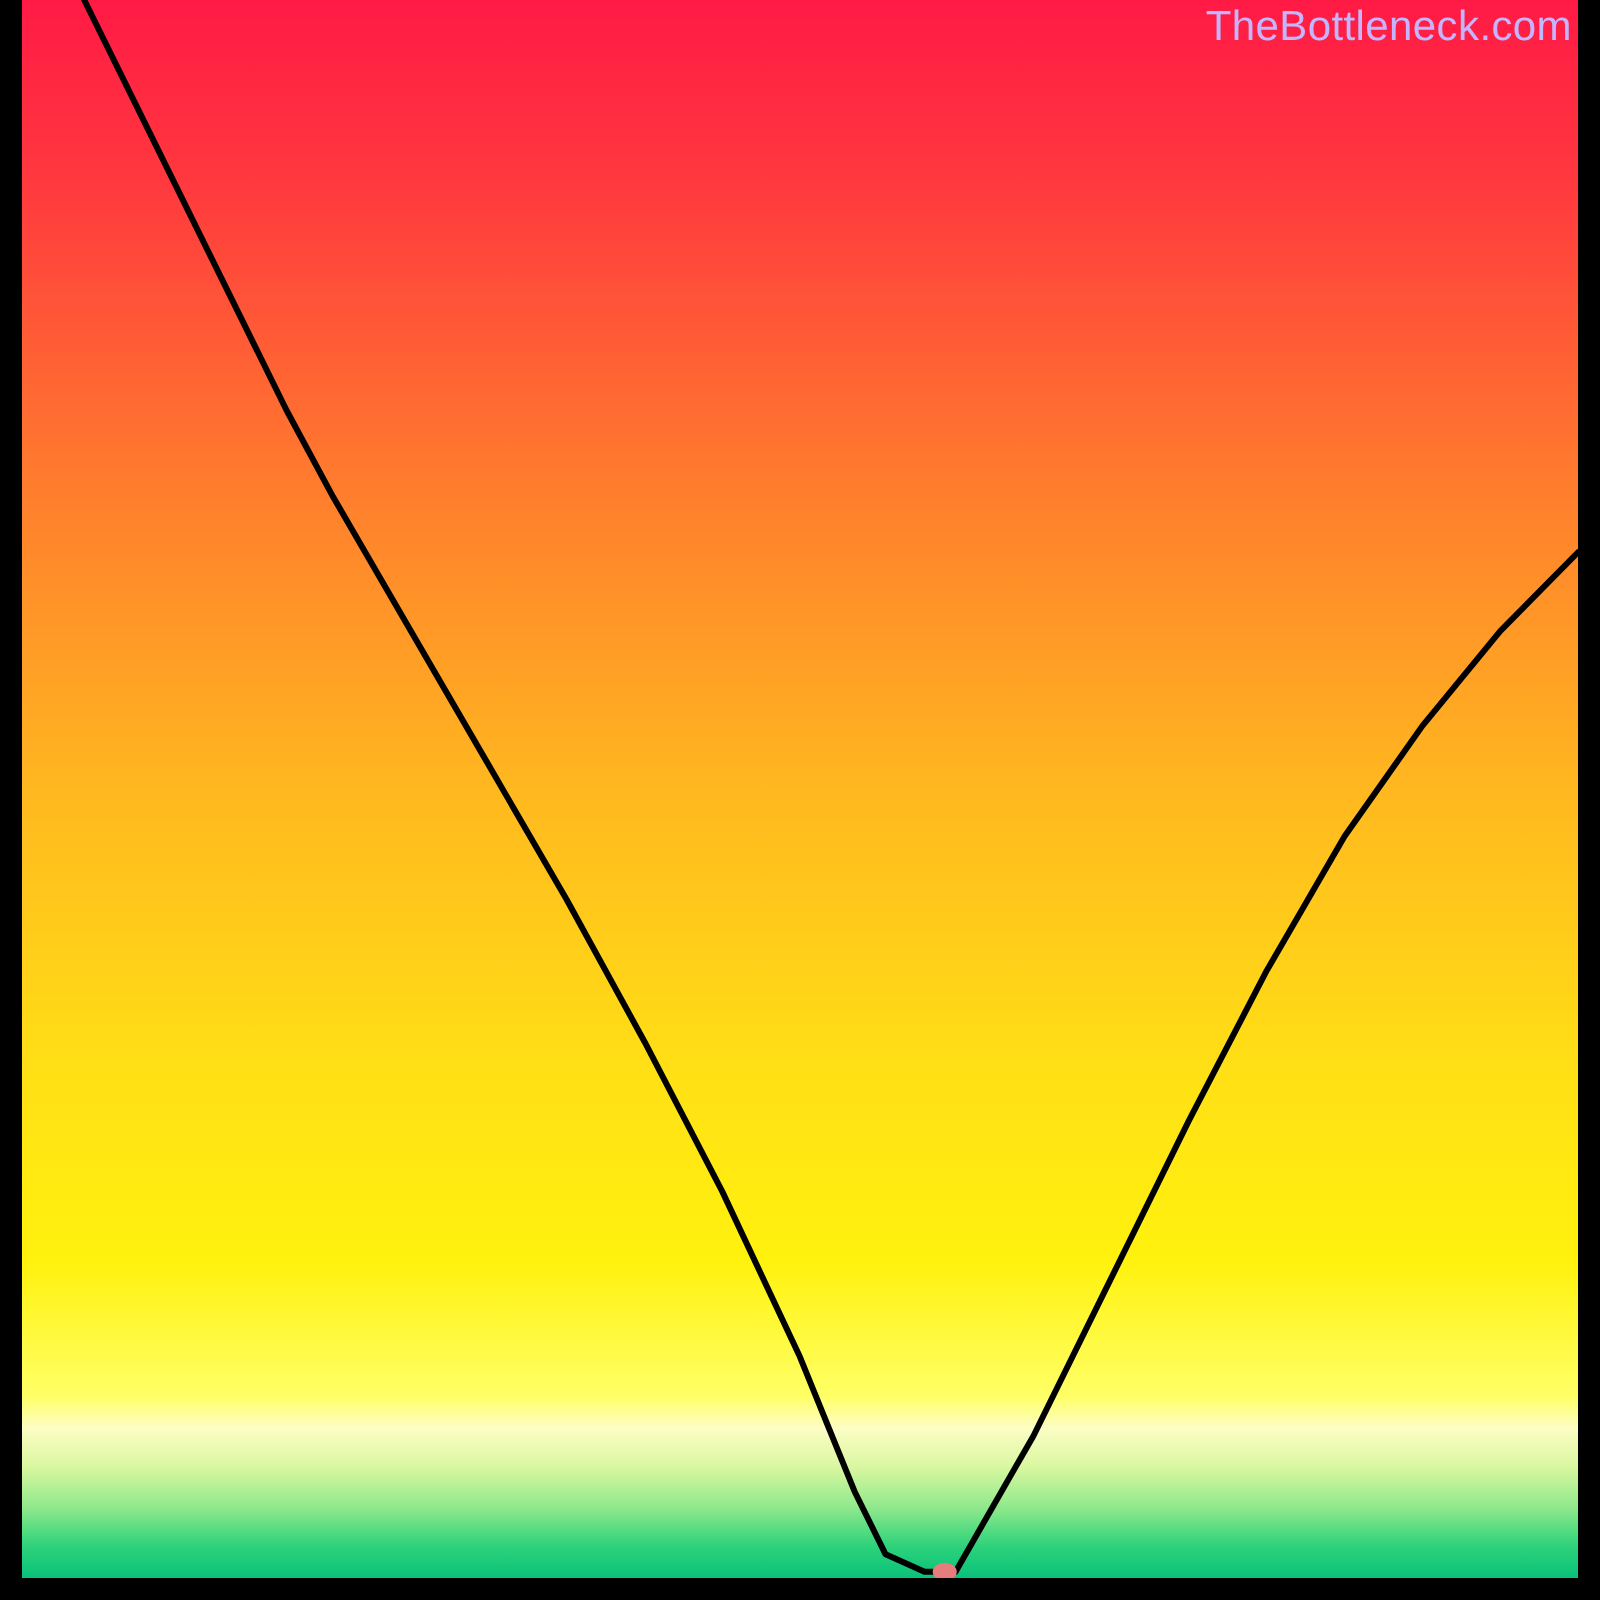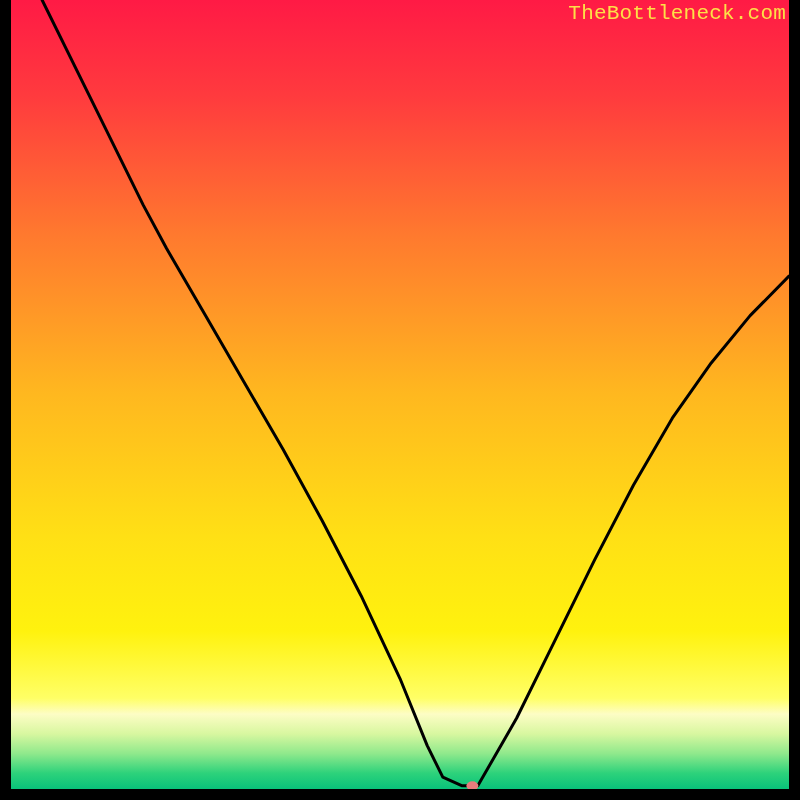--- a/index.html
+++ b/index.html
@@ -22,23 +22,23 @@
     position: absolute;
     left: 0;
     top: 0;
     width: 778px;
     height: 789px;
   }
   .watermark {
     position: absolute;
     top: 2px;
     right: 14px;
-    font-family: Liberation Mono, monospace;
+    font-family: Liberation Sans, sans-serif;
     font-size: 21px;
-    color: #fde047;
+    color: #c4b5fd;
     letter-spacing: 0.2px;
   }
 </style>
 </head>
 <body>
 
 <div class="frame">
   <svg class="plot" viewBox="0 0 778 789" preserveAspectRatio="none">
     <defs>
       <linearGradient id="bg-grad" x1="0" y1="0" x2="0" y2="1">

